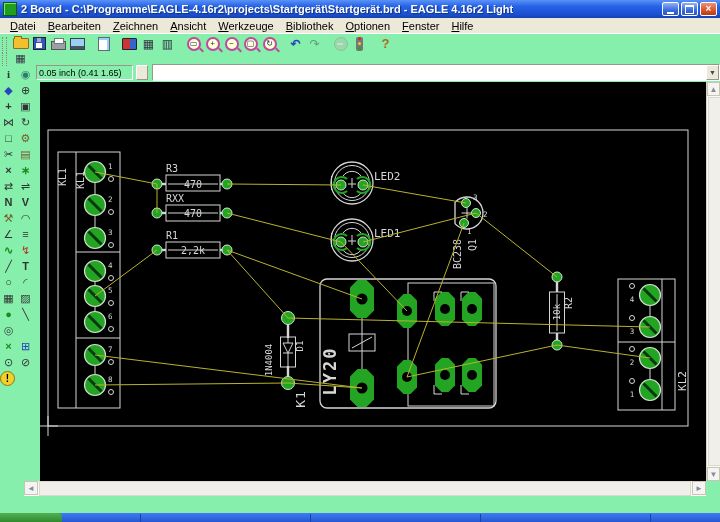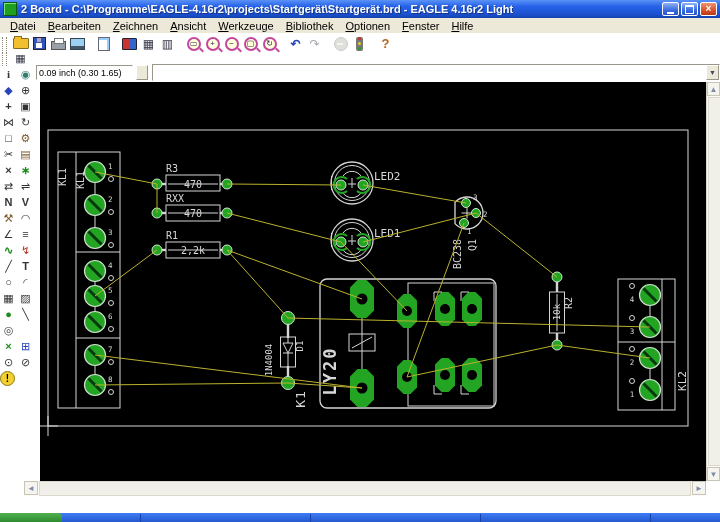--- a/index.html
+++ b/index.html
@@ -1,16 +1,16 @@
 <!DOCTYPE html>
 <html><head>
 <meta charset="utf-8">
 <style>
   html,body{margin:0;padding:0;background:#555;}
-  #app{position:relative;width:720px;height:522px;background:#ffffff;overflow:hidden;
+  #app{position:relative;width:720px;height:522px;background:#86efac;overflow:hidden;
        font-family:"Liberation Sans",sans-serif;font-size:11px;color:#000;}
   
   #titlebar{position:absolute;left:0;top:0;width:720px;height:18px;
     background:linear-gradient(180deg,#5a92f6 0%,#2663e8 35%,#1c50cf 80%,#1243ad 100%);
     display:flex;align-items:center;padding-left:3px;box-sizing:border-box;}
   #titlebar .appicon{width:12px;height:12px;background:#1f9e1f;border:1px solid #0c5c0c;
     box-shadow:inset 1px 1px 0 #7fe07f;margin-right:4px;flex:none;}
   #titlebar .title{color:#fff;font-weight:bold;font-size:11px;white-space:nowrap;overflow:hidden;
     text-shadow:1px 1px 1px #10307a;}
   #winbtns{position:absolute;right:3px;top:2px;display:flex;gap:2px;}
@@ -210,21 +210,21 @@
 
   <div id="subtoolbar">
     <span class="handle"></span>
     <span class="tbtn">
         <span class="grid-glyph">▦</span>
       </span>
   </div>
 
   <div id="coordrow">
     <div class="coordbox">
-      <span>0.09 inch (0.30 1.65)</span>
+      <span>0.05 inch (0.41 1.65)</span>
     </div>
     <div class="coordsep"></div>
     <div class="cmdwrap">
       <input class="cmdinput" value="" style="">
       <span class="cmdarrow">▼</span>
     </div>
   </div>
 
   <div id="palette">
     <div class="prow">

